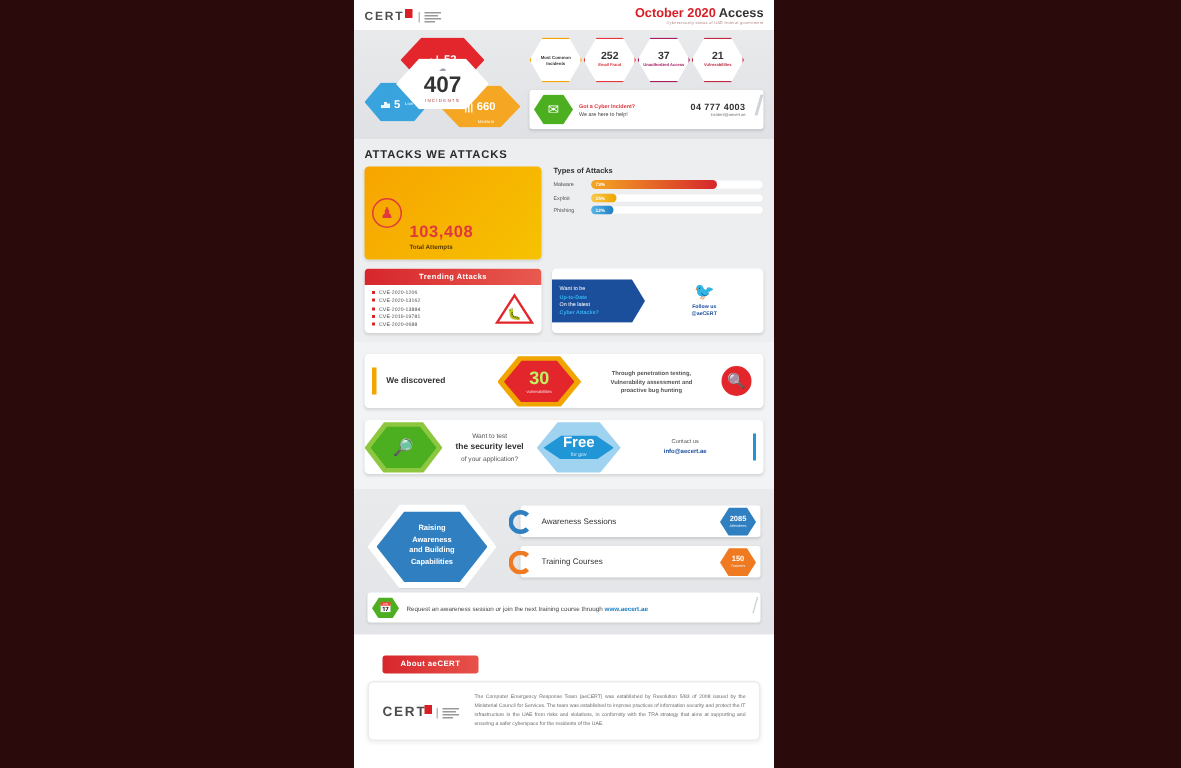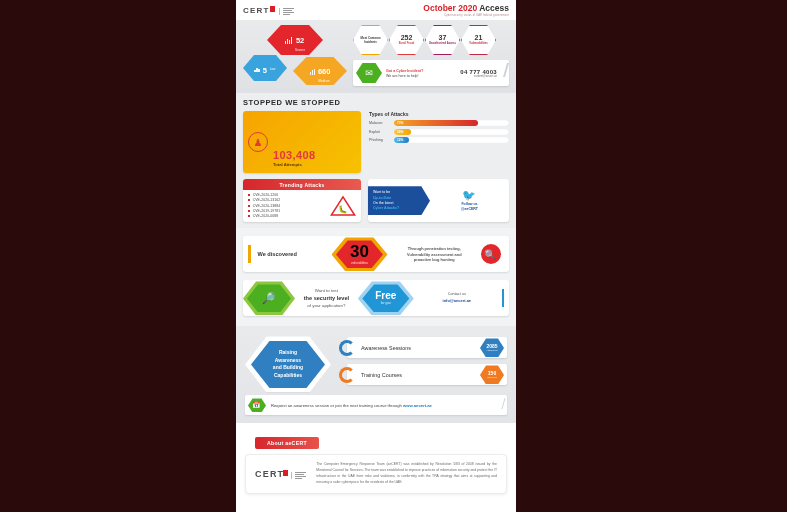--- a/index.html
+++ b/index.html
@@ -134,40 +134,40 @@
     overflow:hidden; }
   .tick-l { width:2.5px; height:18px; background:#f0a500; margin:0 7px 0 5px;
     flex:0 0 auto; }
   .rc-label { font-size:5.6px; font-weight:bold; color:#333; width:74px; }
   .hex-out { width:56px; height:34px; background:#f0a500; position:relative;
     flex:0 0 auto; display:flex; align-items:center; justify-content:center;
     clip-path:polygon(25% 0,75% 0,100% 50%,75% 100%,25% 100%,0 50%); }
   .hex-in { width:47px; height:28px; background:#e3262b; display:flex;
     flex-direction:column; align-items:center; justify-content:center;
     clip-path:polygon(25% 0,75% 0,100% 50%,75% 100%,25% 100%,0 50%); }
-  .hex-in .n { font-size:17px; font-weight:bold; color:#000000; line-height:1; }
+  .hex-in .n { font-size:12px; font-weight:bold; color:#bef264; line-height:1; }
   .hex-in .t { font-size:2.8px; color:#ffd9d9; margin-top:1px; }
   .rc-desc { flex:1; text-align:center; font-size:3.9px; color:#555;
     line-height:1.5; font-weight:bold; padding:0 6px; }
   .mag-red { width:20px; height:20px; border-radius:50%; background:#e3262b;
     display:flex; align-items:center; justify-content:center; color:#fff;
     font-size:10px; margin-right:8px; flex:0 0 auto; }
 
   .hex-green2 { width:52px; height:34px; background:#8dc63f; flex:0 0 auto;
     display:flex; align-items:center; justify-content:center;
     clip-path:polygon(25% 0,75% 0,100% 50%,75% 100%,25% 100%,0 50%); }
   .hex-green2 .inner { width:44px; height:28px; background:#4caf20; display:flex;
     align-items:center; justify-content:center; font-size:11px; color:#fff;
     clip-path:polygon(25% 0,75% 0,100% 50%,75% 100%,25% 100%,0 50%); }
   .mid-txt { flex:1; text-align:center; font-size:4.4px; color:#555; line-height:1.5; }
   .mid-txt b { font-size:5.6px; color:#333; }
   .hex-blue2 { width:56px; height:34px; background:#9fd3f0; flex:0 0 auto;
     display:flex; align-items:center; justify-content:center;
     clip-path:polygon(25% 0,75% 0,100% 50%,75% 100%,25% 100%,0 50%); }
-  .hex-blue2 .inner { width:47px; height:28px; background:#2196d6; display:flex;
+  .hex-blue2 .inner { width:47px; height:16px; background:#2196d6; display:flex;
     flex-direction:column; align-items:center; justify-content:center;
     clip-path:polygon(25% 0,75% 0,100% 50%,75% 100%,25% 100%,0 50%); }
   .hex-blue2 .n { font-size:10px; font-weight:bold; color:#fff; line-height:1; }
   .hex-blue2 .t { font-size:3.4px; color:#d5ecfa; }
   .contact-r { width:86px; text-align:center; font-size:3.8px; color:#555;
     line-height:1.5; }
   .contact-r b { color:#1b4f9c; font-size:4px; }
   .tick-r { width:2.2px; height:18px; background:#2196d6; margin:0 5px 0 2px;
     flex:0 0 auto; }
 
@@ -257,20 +257,25 @@
                   <i style="height:5px"></i>
                   <i style="height:4px"></i>
                   <i style="height:7px"></i>
             </span>
             <span>
               <span class="hn">52</span>
               <div class="hl">Severe</div>
             </span>
           </div>
         </div>
+        <div class="icl hex hex-main">
+          <span class="cloud">☁</span>
+          <span class="hn">407</span>
+          <span class="hl">INCIDENTS</span>
+        </div>
         <div class="icl hex hex-low">
           <div class="hex-inner-row">
             <span class="spark">
               <i style="height:2px"></i>
                   <i style="height:4px"></i>
                   <i style="height:3px"></i>
             </span>
             <span>
               <span class="hn">5</span>
             </span>
@@ -322,21 +327,21 @@
           <div style="text-align:right;padding-right:6px">
             <div class="c-ph">04 777 4003</div>
             <div class="c-em">incident@aecert.ae</div>
           </div>
         </div>
       </div>
     </div>
   </div>
 
   <div class="band lgrey">
-    <div class="sect-title">STOPPED WE STOPPED</div>
+    <div class="sect-title">ATTACKS WE ATTACKS</div>
     <div class="atk-wrap">
       <div class="atk-card">
         <div class="atk-ico">♟</div>
         <div>
           <div class="atk-num">103,408</div>
           <div class="atk-lbl">Total Attempts</div>
         </div>
       </div>
       <div class="toa">
         <div class="toa-h">Types of Attacks</div>

